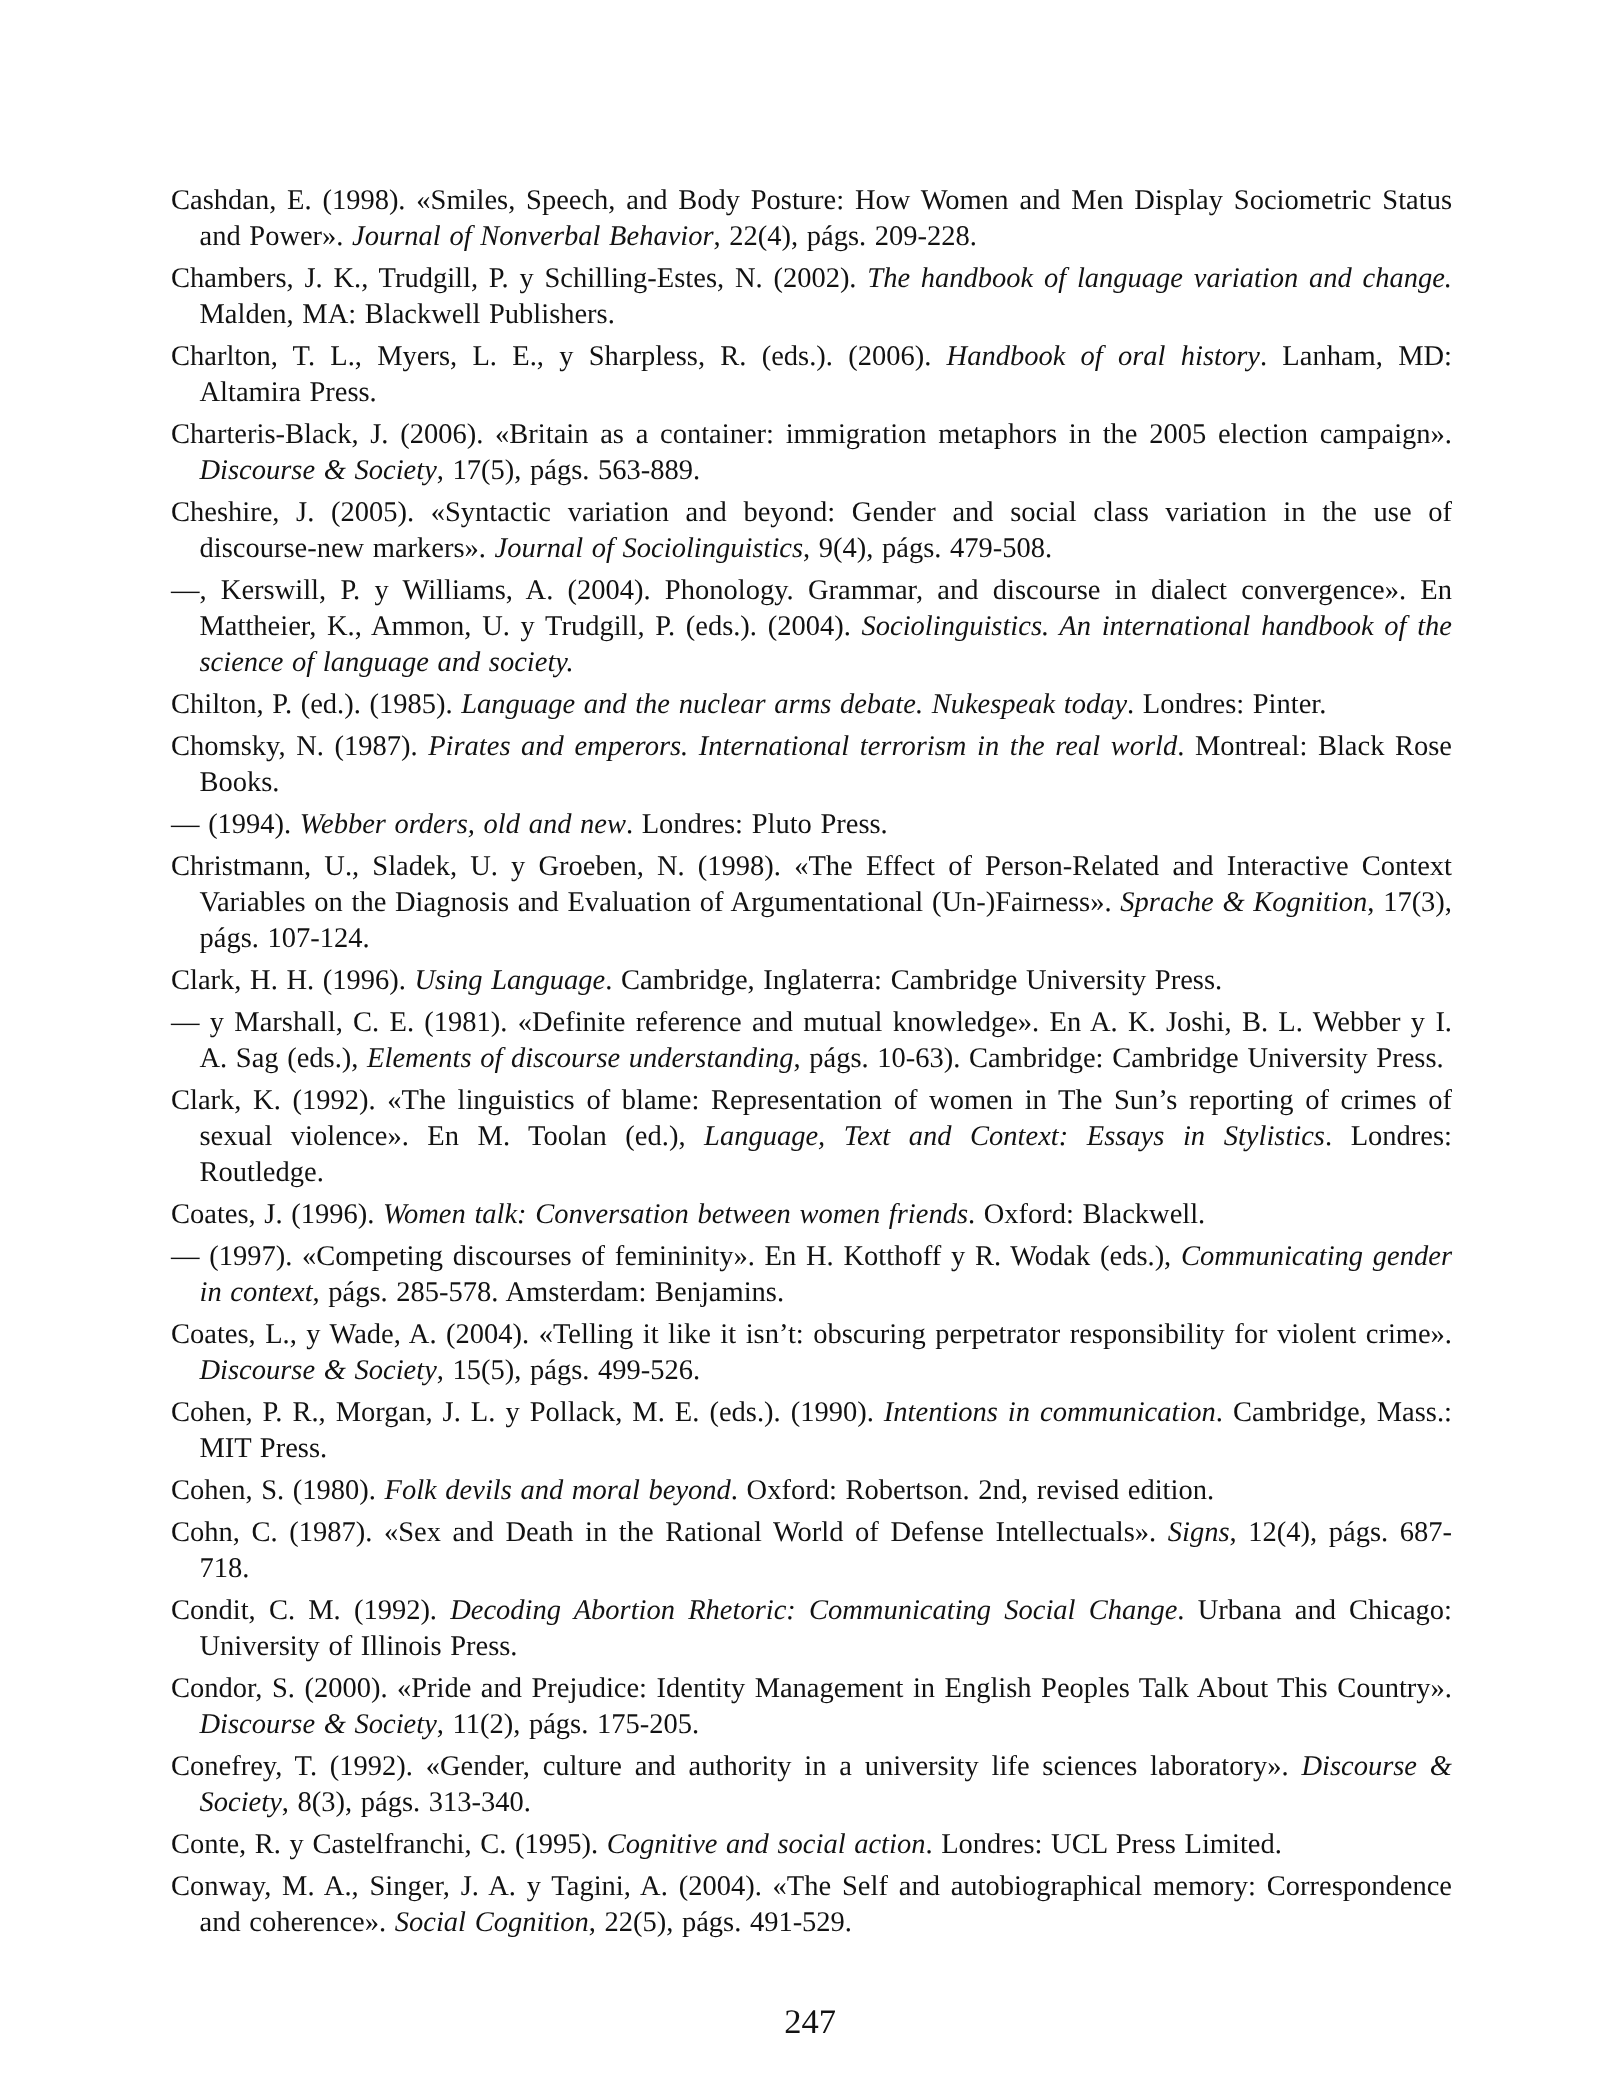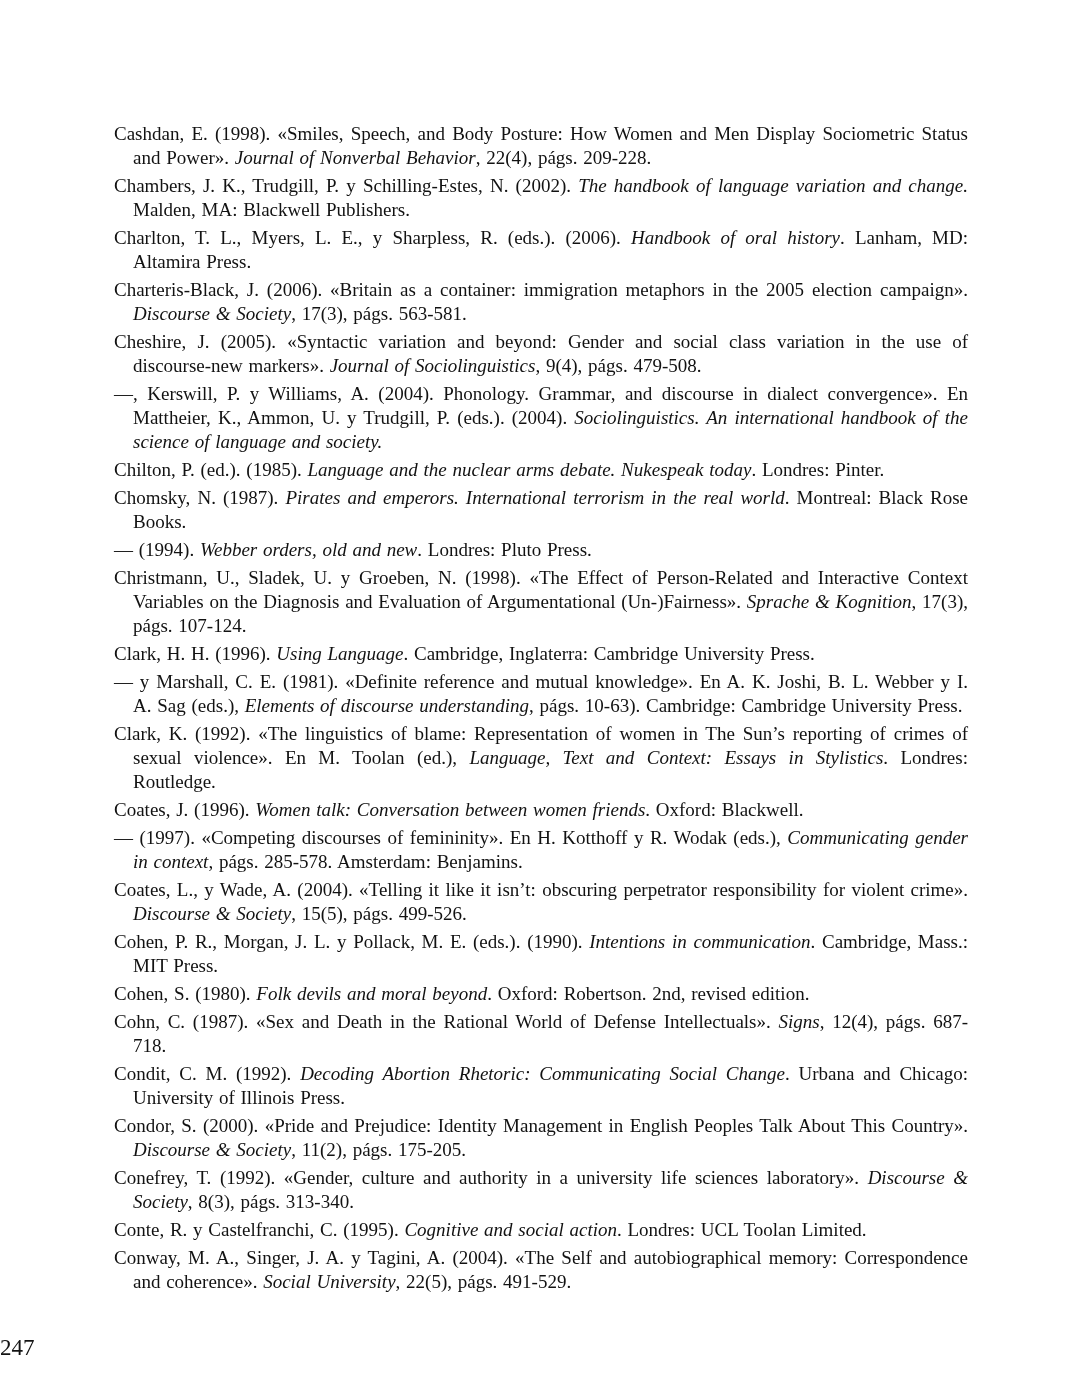--- a/index.html
+++ b/index.html
@@ -38,50 +38,50 @@
     word-spacing: 1px;
   }
   .reference .italic {
     font-style: italic;
   }
   .page-number {
     position: absolute;
     top: 1314px;
     left: 0;
     width: 1080px;
-    text-align: left;
+    text-align: center;
     font-size: 23px;
     line-height: 28px;
     color: #121212;
   }
 </style>
 </head>
 <body>
 
 <div class="page">
   <div class="references">
       <p class="reference"><span>Cashdan, E. (1998). «Smiles, Speech, and Body Posture: How Women and Men Display Sociometric Status and Power». </span><span class="italic">Journal of Nonverbal Behavior</span><span>, 22(4), págs. 209-228.</span></p>
       <p class="reference"><span>Chambers, J. K., Trudgill, P. y Schilling-Estes, N. (2002). </span><span class="italic">The handbook of language variation and change.</span><span> Malden, MA: Blackwell Publishers.</span></p>
       <p class="reference"><span>Charlton, T. L., Myers, L. E., y Sharpless, R. (eds.). (2006). </span><span class="italic">Handbook of oral history</span><span>. Lanham, MD: Altamira Press.</span></p>
-      <p class="reference"><span>Charteris-Black, J. (2006). «Britain as a container: immigration metaphors in the 2005 election campaign». </span><span class="italic">Discourse &amp; Society</span><span>, 17(3), págs. 563-581.</span></p>
+      <p class="reference"><span>Charteris-Black, J. (2006). «Britain as a container: immigration metaphors in the 2005 election campaign». </span><span class="italic">Discourse &amp; Society</span><span>, 17(5), págs. 563-889.</span></p>
       <p class="reference"><span>Cheshire, J. (2005). «Syntactic variation and beyond: Gender and social class variation in the use of discourse-new markers». </span><span class="italic">Journal of Sociolinguistics</span><span>, 9(4), págs. 479-508.</span></p>
       <p class="reference"><span>—, Kerswill, P. y Williams, A. (2004). Phonology. Grammar, and discourse in dialect convergence». En Mattheier, K., Ammon, U. y Trudgill, P. (eds.). (2004). </span><span class="italic">Sociolinguistics. An international handbook of the science of language and society.</span></p>
       <p class="reference"><span>Chilton, P. (ed.). (1985). </span><span class="italic">Language and the nuclear arms debate. Nukespeak today</span><span>. Londres: Pinter.</span></p>
       <p class="reference"><span>Chomsky, N. (1987). </span><span class="italic">Pirates and emperors. International terrorism in the real world</span><span>. Montreal: Black Rose Books.</span></p>
       <p class="reference"><span>— (1994). </span><span class="italic">Webber orders, old and new</span><span>. Londres: Pluto Press.</span></p>
       <p class="reference"><span>Christmann, U., Sladek, U. y Groeben, N. (1998). «The Effect of Person-Related and Interactive Context Variables on the Diagnosis and Evaluation of Argumentational (Un-)Fairness». </span><span class="italic">Sprache &amp; Kognition</span><span>, 17(3), págs. 107-124.</span></p>
       <p class="reference"><span>Clark, H. H. (1996). </span><span class="italic">Using Language</span><span>. Cambridge, Inglaterra: Cambridge University Press.</span></p>
       <p class="reference"><span>— y Marshall, C. E. (1981). «Definite reference and mutual knowledge». En A. K. Joshi, B. L. Webber y I. A. Sag (eds.), </span><span class="italic">Elements of discourse understanding</span><span>, págs. 10-63). Cambridge: Cambridge University Press.</span></p>
       <p class="reference"><span>Clark, K. (1992). «The linguistics of blame: Representation of women in The Sun’s reporting of crimes of sexual violence». En M. Toolan (ed.), </span><span class="italic">Language, Text and Context: Essays in Stylistics</span><span>. Londres: Routledge.</span></p>
       <p class="reference"><span>Coates, J. (1996). </span><span class="italic">Women talk: Conversation between women friends</span><span>. Oxford: Blackwell.</span></p>
       <p class="reference"><span>— (1997). «Competing discourses of femininity». En H. Kotthoff y R. Wodak (eds.), </span><span class="italic">Communicating gender in context</span><span>, págs. 285-578. Amsterdam: Benjamins.</span></p>
       <p class="reference"><span>Coates, L., y Wade, A. (2004). «Telling it like it isn’t: obscuring perpetrator responsibility for violent crime». </span><span class="italic">Discourse &amp; Society</span><span>, 15(5), págs. 499-526.</span></p>
       <p class="reference"><span>Cohen, P. R., Morgan, J. L. y Pollack, M. E. (eds.). (1990). </span><span class="italic">Intentions in communication</span><span>. Cambridge, Mass.: MIT Press.</span></p>
       <p class="reference"><span>Cohen, S. (1980). </span><span class="italic">Folk devils and moral beyond</span><span>. Oxford: Robertson. 2nd, revised edition.</span></p>
       <p class="reference"><span>Cohn, C. (1987). «Sex and Death in the Rational World of Defense Intellectuals». </span><span class="italic">Signs</span><span>, 12(4), págs. 687-718.</span></p>
       <p class="reference"><span>Condit, C. M. (1992). </span><span class="italic">Decoding Abortion Rhetoric: Communicating Social Change</span><span>. Urbana and Chicago: University of Illinois Press.</span></p>
       <p class="reference"><span>Condor, S. (2000). «Pride and Prejudice: Identity Management in English Peoples Talk About This Country». </span><span class="italic">Discourse &amp; Society</span><span>, 11(2), págs. 175-205.</span></p>
       <p class="reference"><span>Conefrey, T. (1992). «Gender, culture and authority in a university life sciences laboratory». </span><span class="italic">Discourse &amp; Society</span><span>, 8(3), págs. 313-340.</span></p>
-      <p class="reference"><span>Conte, R. y Castelfranchi, C. (1995). </span><span class="italic">Cognitive and social action</span><span>. Londres: UCL Toolan Limited.</span></p>
-      <p class="reference"><span>Conway, M. A., Singer, J. A. y Tagini, A. (2004). «The Self and autobiographical memory: Correspondence and coherence». </span><span class="italic">Social University</span><span>, 22(5), págs. 491-529.</span></p>
+      <p class="reference"><span>Conte, R. y Castelfranchi, C. (1995). </span><span class="italic">Cognitive and social action</span><span>. Londres: UCL Press Limited.</span></p>
+      <p class="reference"><span>Conway, M. A., Singer, J. A. y Tagini, A. (2004). «The Self and autobiographical memory: Correspondence and coherence». </span><span class="italic">Social Cognition</span><span>, 22(5), págs. 491-529.</span></p>
     </div>
   <div class="page-number">247</div>
 </div>
 
 </body></html>

